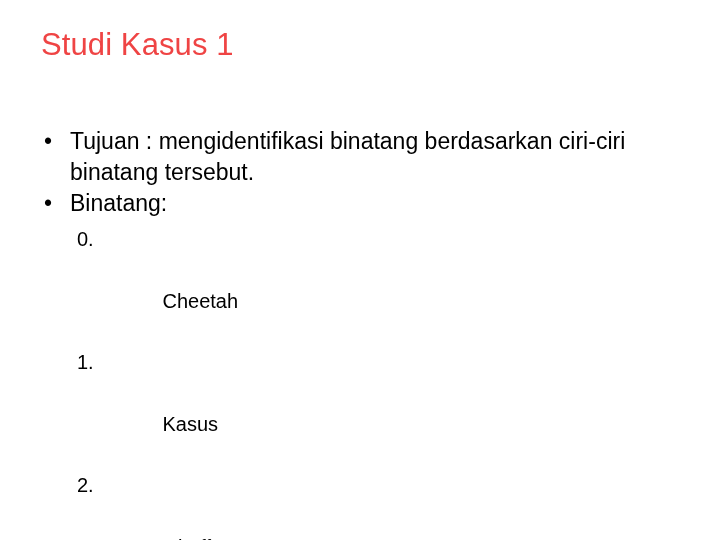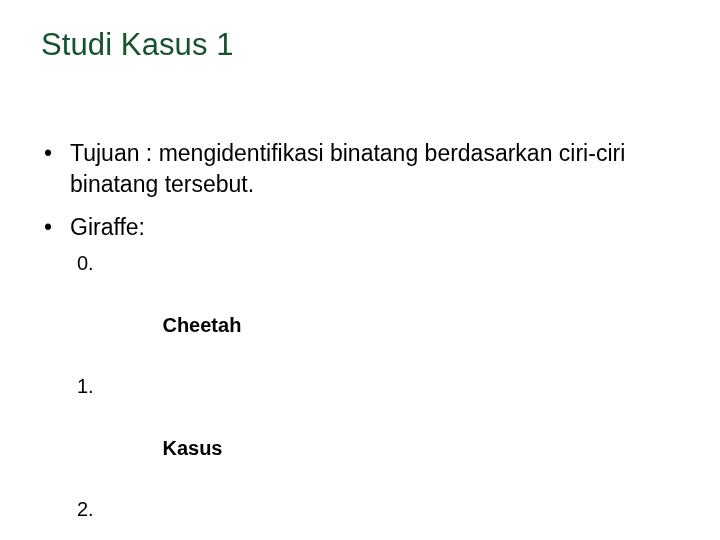--- a/index.html
+++ b/index.html
@@ -28,21 +28,21 @@
   .title-block {
     position: absolute;
     left: 41px;
     top: 24px;
     width: 640px;
   }
   .title-line {
     font-size: 31px;
     line-height: 41px;
     font-weight: 400;
-    color: #14532d;
+    color: #ef4444;
     white-space: pre;
     letter-spacing: 0.1px;
   }
 
   
   .body-block {
     position: absolute;
     left: 41px;
     top: 126px;
     width: 650px;
@@ -64,21 +64,20 @@
     left: 3px;
     top: 0;
     width: 12px;
     font-size: 23px;
     line-height: 31px;
     text-align: left;
     color: #000000;
   }
   .bullet-text {
     display: block;
-    margin-top: 12px;
   }
 
   
   .num-list {
     margin: 5px 0 0 0;
     padding: 0;
     list-style: none;
   }
   .num-item {
     position: relative;
@@ -93,42 +92,41 @@
     left: 36px;
     top: 0;
     width: 24px;
     text-align: left;
     font-size: 20px;
     line-height: 30.8px;
     color: #000000;
   }
   .num-label {
     display: inline-block;
-    font-weight: bold;
   }
 </style>
 </head>
 <body>
 
 <div class="slide">
 
   <div class="title-block">
     <div class="title-line">Studi Kasus 1</div>
   </div>
 
   <div class="body-block">
 
     <div class="bullet-item">
       <span class="bullet-dot">•</span>
       <span class="bullet-text">Tujuan : mengidentifikasi binatang berdasarkan ciri-ciri binatang tersebut.</span>
     </div>
 
     <div class="bullet-item">
       <span class="bullet-dot">•</span>
-      <span class="bullet-text">Giraffe:</span>
+      <span class="bullet-text">Binatang:</span>
     </div>
 
     <ol class="num-list">
 
       <li class="num-item">
         <span class="num-marker">0.</span>
         <span class="num-label">Cheetah</span>
       </li>
 
       <li class="num-item">

